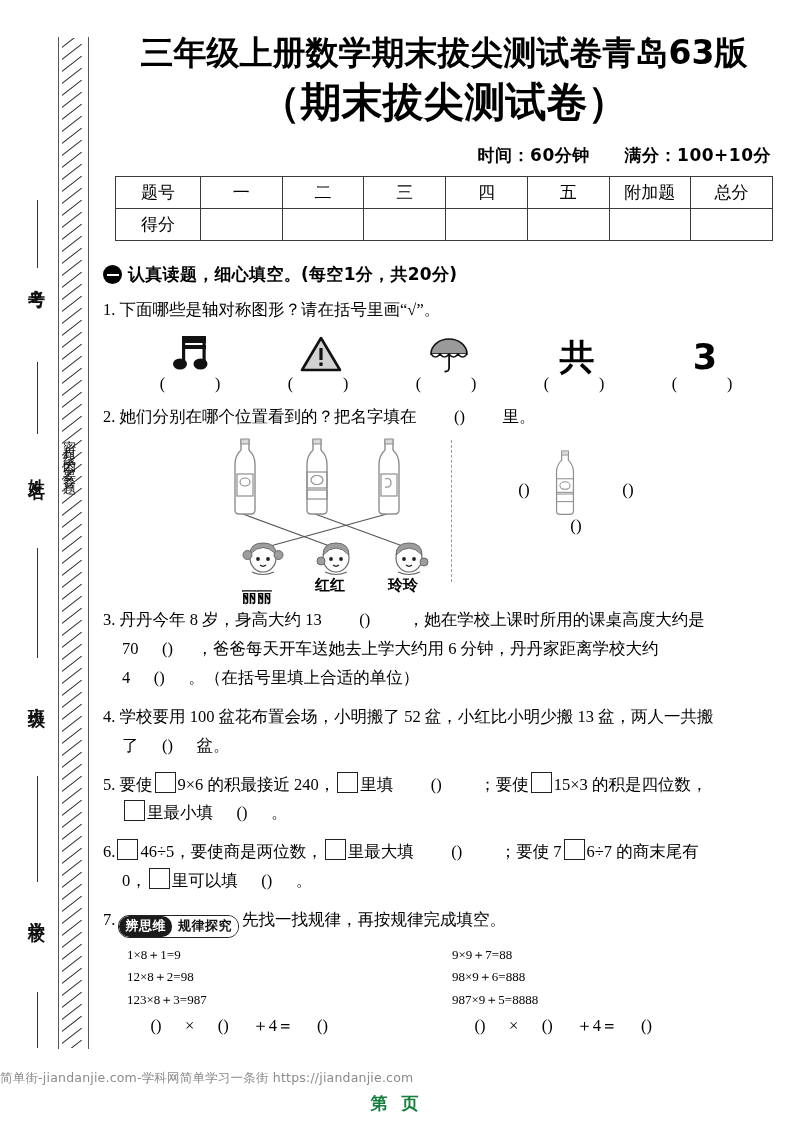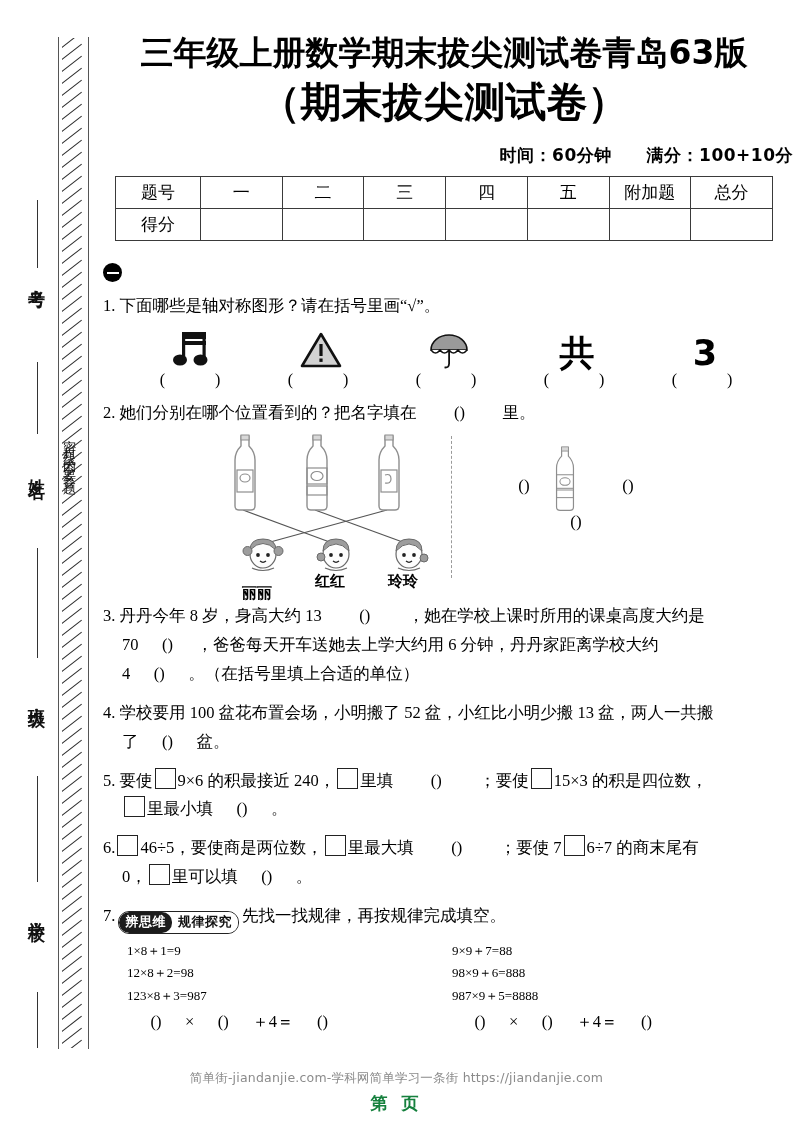--- a/index.html
+++ b/index.html
@@ -90,20 +90,21 @@
     white-space: nowrap;
   }
   h2.title2 {
     font-size: 41px;
     line-height: 1.2;
     padding-top: 6px;
   }
 
   .meta-line {
     text-align: right;
+    padding-right: 22px;
     margin-top: 17px;
     font-size: 17px;
     font-family: "DejaVu Sans", sans-serif;
     font-weight: bold;
     letter-spacing: .5px;
   }
   .meta-line .gap { display:inline-block; width: 22px; }
 
   
   table.score {
@@ -270,21 +271,20 @@
     font-size: 16.5px;
     display: flex;
   }
   .lastrow .eqcol { width: 325px; }
 
   
   .footer-src {
     position: absolute;
     left: 0; right: 0;
     top: 1070px;
-    text-align: center;
     font-family: "DejaVu Sans", sans-serif;
     font-size: 12.5px;
     color: #8b8b8b;
     letter-spacing: .2px;
   }
   .footer-page {
     position: absolute;
     left: 0; right: 0;
     top: 1092px;
     text-align: center;
@@ -439,20 +439,21 @@
       <td></td>
       <td></td>
     </tr>
   </tbody>
     </table>
 
   <div class="content">
 
     <div class="sec-head">
       <span class="sec-bullet"></span>
+      <span>认真读题，细心填空。(每空1分，共20分)</span>
     </div>
 
     <div class="q">
       <span class="q-num">1.</span>
       <span class="q-body">下面哪些是轴对称图形？请在括号里画“√”。</span>
     </div>
 
     <div class="fig-row">
       <div class="fig-cell">
         <div class="fig-art">

